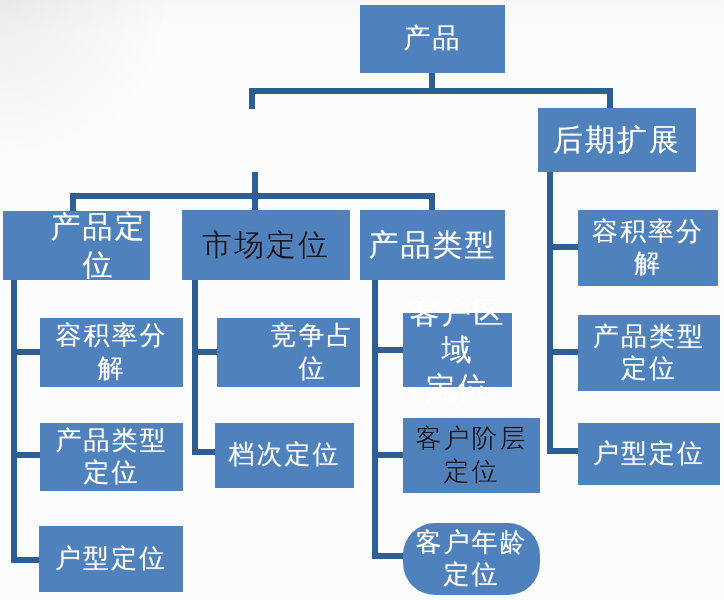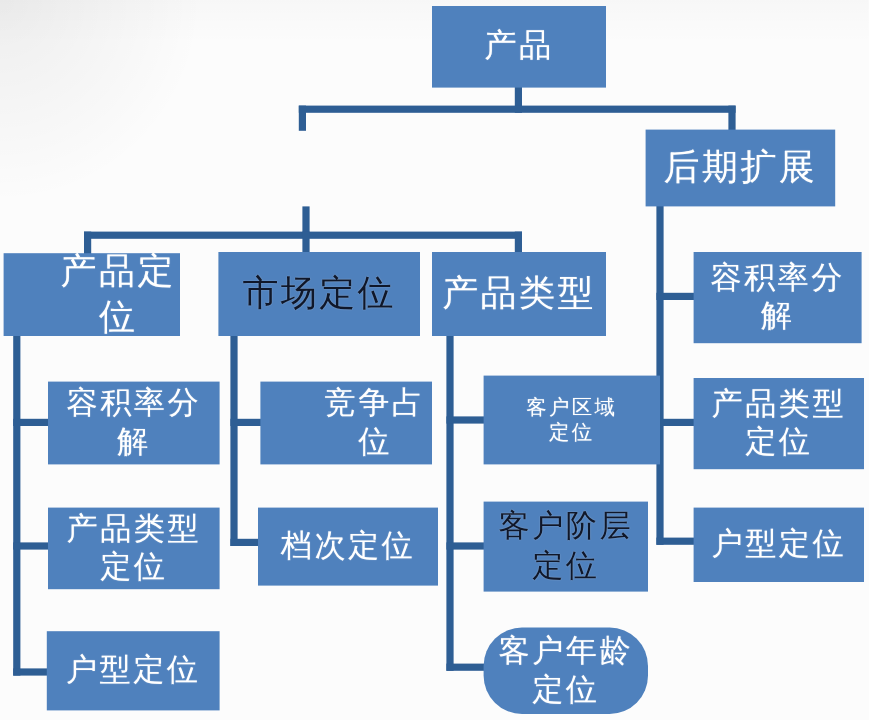--- a/index.html
+++ b/index.html
@@ -78,20 +78,20 @@
 解</div>
     <div class="node" style="left: 578px; top: 315px; width: 142px; height: 76px; font-size: 26px; background: rgb(79, 129, 189); color: rgb(255, 255, 255);">产品类型
 定位</div>
     <div class="node" style="left: 578px; top: 423px; width: 142px; height: 62px; font-size: 26px; background: rgb(79, 129, 189); color: rgb(255, 255, 255);">户型定位</div>
     <div class="node" style="left: 40px; top: 318px; width: 143px; height: 69px; font-size: 26px; background: rgb(79, 129, 189); color: rgb(255, 255, 255);">容积率分
 解</div>
     <div class="node" style="left: 40px; top: 423px; width: 143px; height: 68px; font-size: 26px; background: rgb(79, 129, 189); color: rgb(255, 255, 255);">产品类型
 定位</div>
     <div class="node" style="left: 39px; top: 526px; width: 144px; height: 66px; font-size: 26px; background: rgb(79, 129, 189); color: rgb(255, 255, 255);">户型定位</div>
     <div class="node" style="left: 217px; top: 318px; width: 143px; height: 69px; font-size: 26px; background: rgb(79, 129, 189); color: rgb(255, 255, 255); padding-left: 48px;">竞争占位</div>
-    <div class="node" style="left: 215px; top: 423px; width: 150px; height: 65px; font-size: 26px; background: rgb(79, 129, 189); color: rgb(255, 255, 255);">档次定位</div>
-    <div class="node" style="left: 403px; top: 313px; width: 147px; height: 74px; font-size: 17px; background: rgb(79, 129, 189); color: rgb(255, 255, 255);">客户区域
+    <div class="node" style="left: 215px; top: 423px; width: 139px; height: 65px; font-size: 26px; background: rgb(79, 129, 189); color: rgb(255, 255, 255);">档次定位</div>
+    <div class="node" style="left: 403px; top: 313px; width: 109px; height: 74px; font-size: 30px; background: rgb(79, 129, 189); color: rgb(255, 255, 255);">客户区域
 定位</div>
     <div class="node" style="left: 403px; top: 418px; width: 137px; height: 75px; font-size: 26px; background: rgb(79, 129, 189); color: #0f172a;">客户阶层
 定位</div>
     <div class="node" style="left: 403px; top: 523px; width: 137px; height: 72px; font-size: 26px; background: rgb(79, 129, 189); color: rgb(255, 255, 255); border-radius: 32px;">客户年龄
 定位</div>
   </div>
 
 </body></html>

